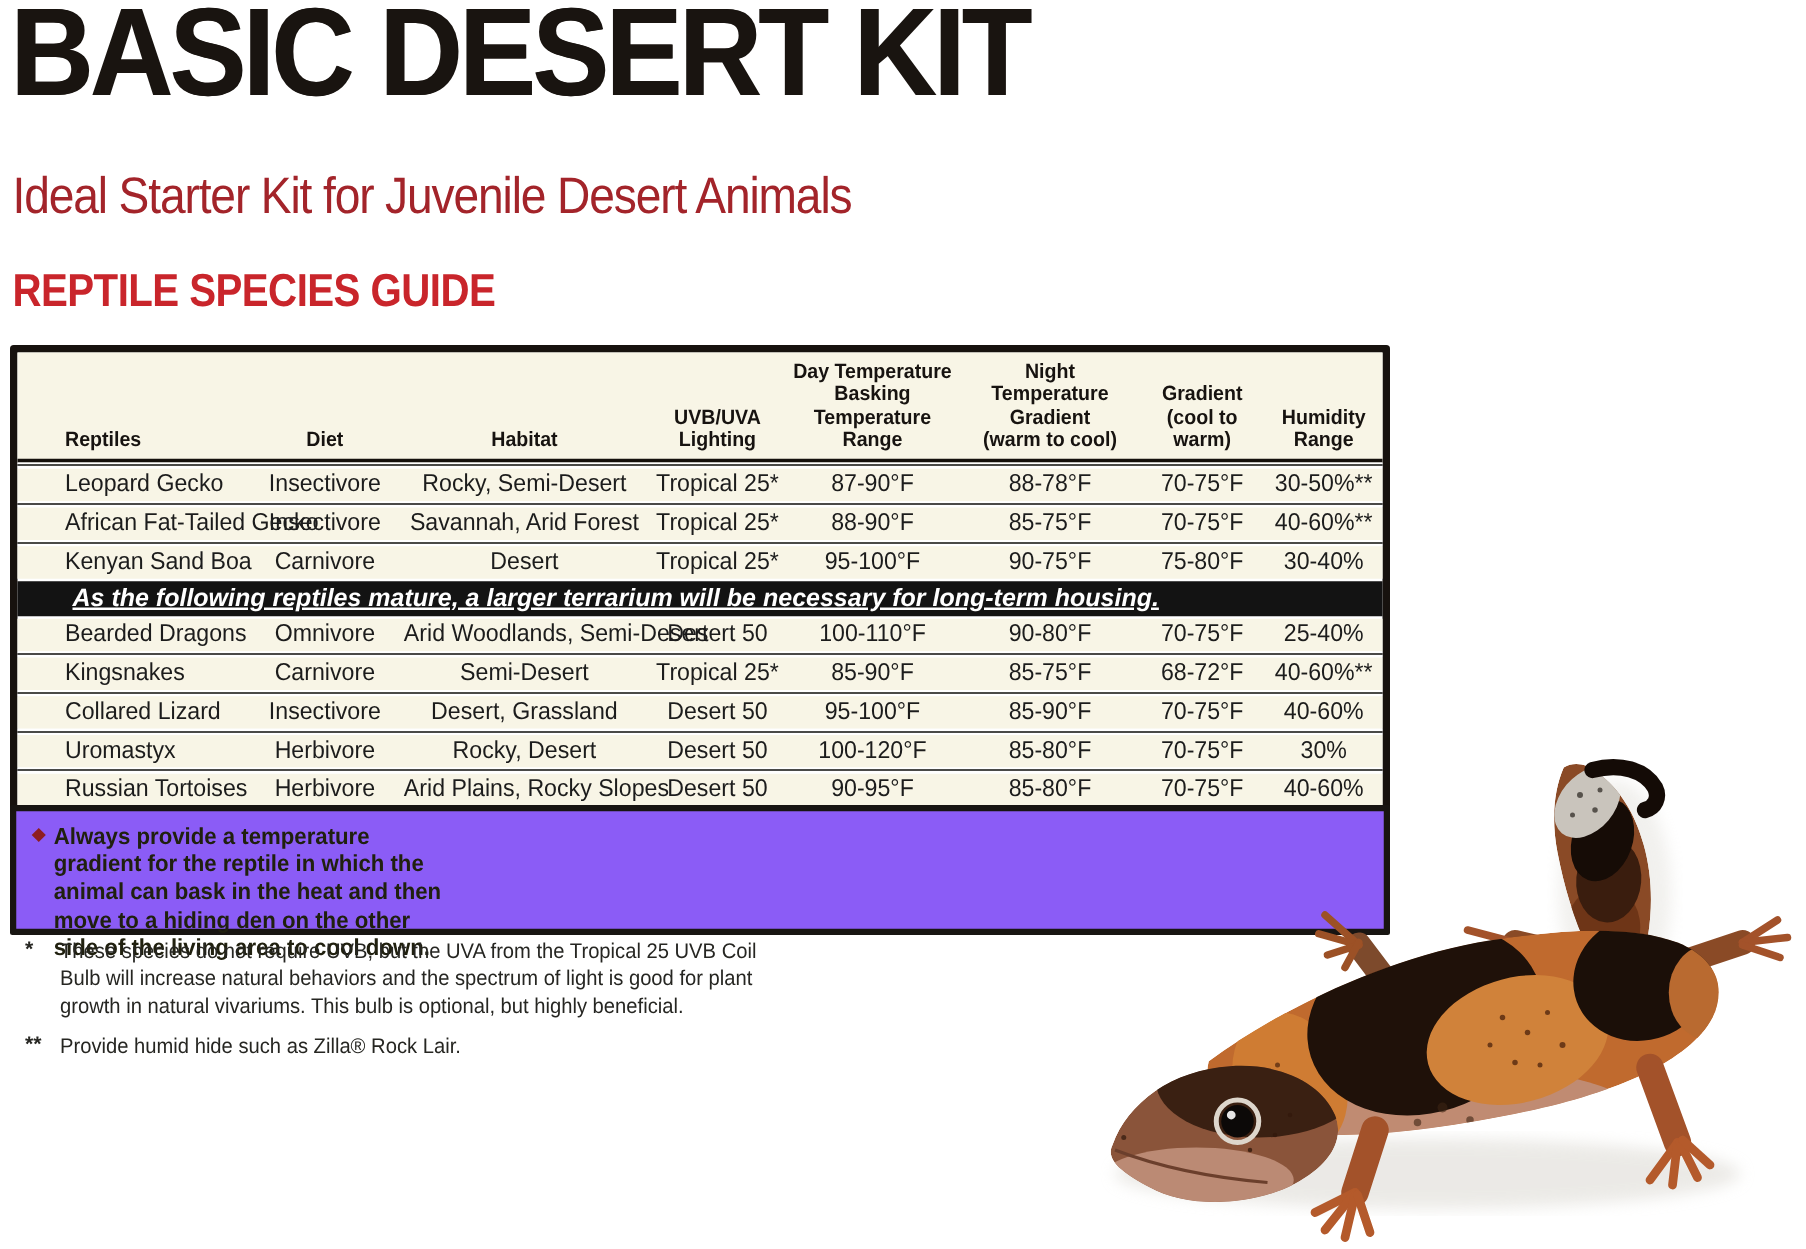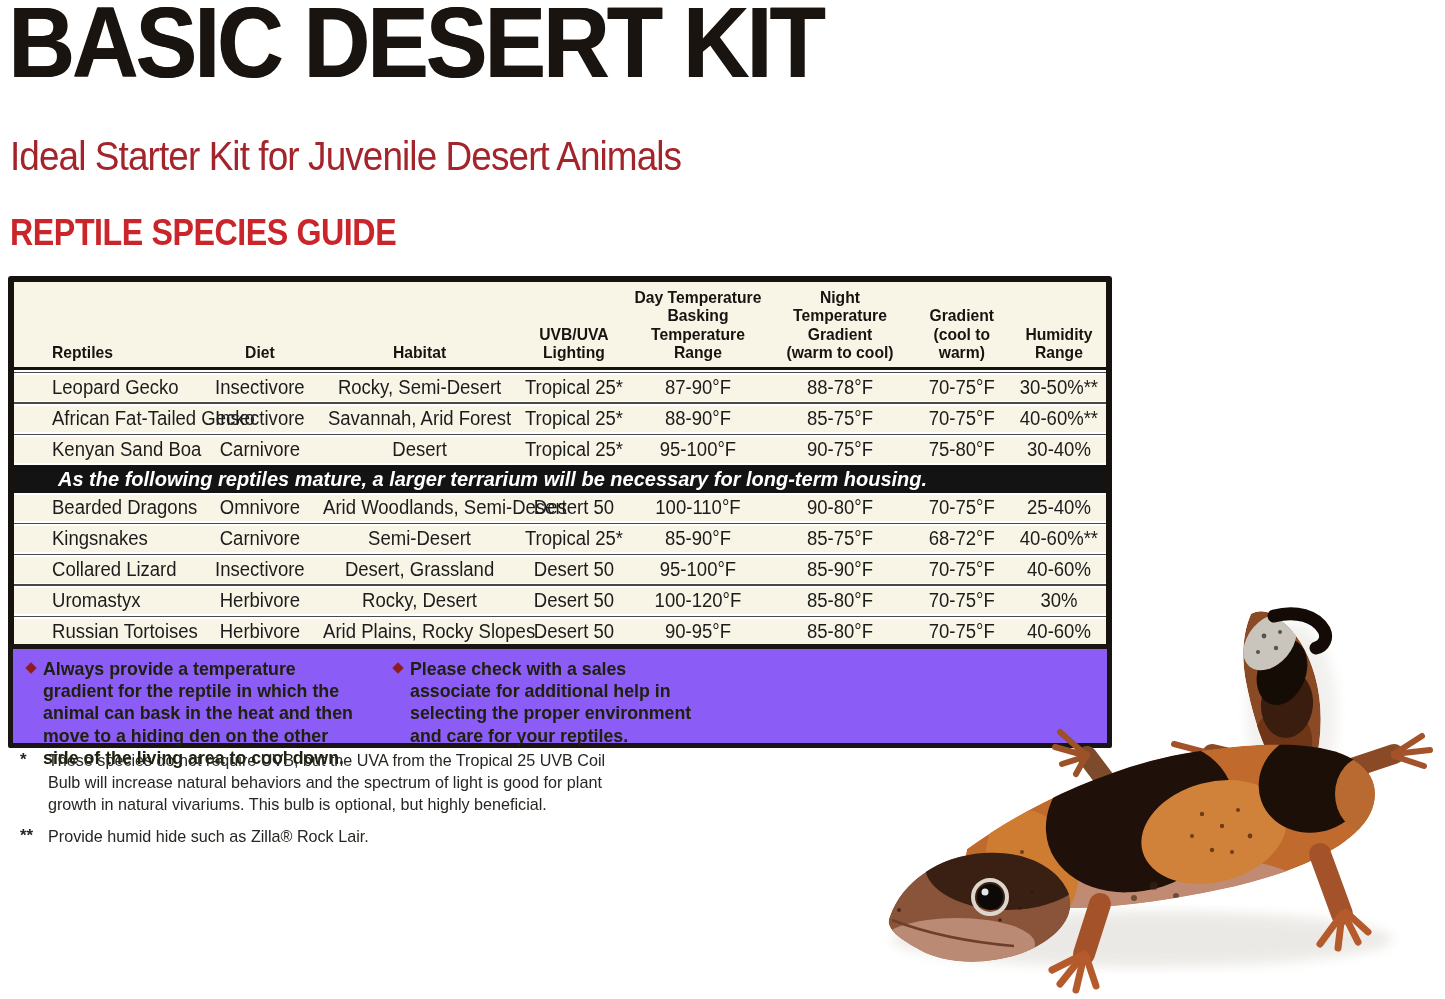--- a/index.html
+++ b/index.html
@@ -47,21 +47,21 @@
   }
   .td{
     font-size:19.5px;color:#1c1c1c;text-align:center;white-space:nowrap;
     transform:scaleX(0.95);
   }
   .td.left{text-align:left;padding-left:40px;transform-origin:left center;}
   .sep{height:5px;background:linear-gradient(to bottom,#ffffff 0 1.5px,#4a4a48 1.5px 3px,#ffffff 3px 5px);}
   .banner{
     height:28px;margin:2px 0;background:#131313;color:#ffffff;
     font-style:italic;font-weight:bold;font-size:20px;line-height:28px;
-    padding-left:44px;white-space:nowrap;
+    padding-left:44px;white-space:nowrap;text-decoration:underline;
   }
   
   .notes{
     position:absolute;left:8px;top:644px;width:1104px;height:104px;box-sizing:border-box;
     background:#8b5cf6;border:5px solid #181512;border-radius:2px;
     display:grid;grid-template-columns:33% 30.5% 36.5%;column-gap:14px;
     padding:9px 10px 0 14px;
   }
   .note{display:flex;gap:8px;align-items:flex-start;}
   .bullet{flex:0 0 8px;width:8px;height:8px;background:#8e1d1f;transform:rotate(45deg);margin-top:6px;}
@@ -194,24 +194,20 @@
       <div class="td">85-80°F</div>
       <div class="td">70-75°F</div>
       <div class="td">40-60%</div>
     </div>
   </div>
 
   <div class="notes">
     <div class="note">
       <span class="bullet"></span>
       <span class="note-text">Always provide a temperature gradient for the reptile in which the animal can bask in the heat and then move to a hiding den on the other side of the living area to cool down.</span>
-    </div>
-    <div class="note">
-      <span class="bullet"></span>
-      <span class="note-text">Please check with a sales associate for additional help in selecting the proper environment and care for your reptiles.</span>
     </div>
   </div>
 
   <div class="footnotes">
     <div class="footnote">
       <span class="fn-marker">*</span>
       <span class="fn-text">These species do not require UVB, but the UVA from the Tropical 25 UVB Coil Bulb will increase natural behaviors and the spectrum of light is good for plant growth in natural vivariums. This bulb is optional, but highly beneficial.</span>
     </div>
     <div class="footnote">
       <span class="fn-marker">**</span>

